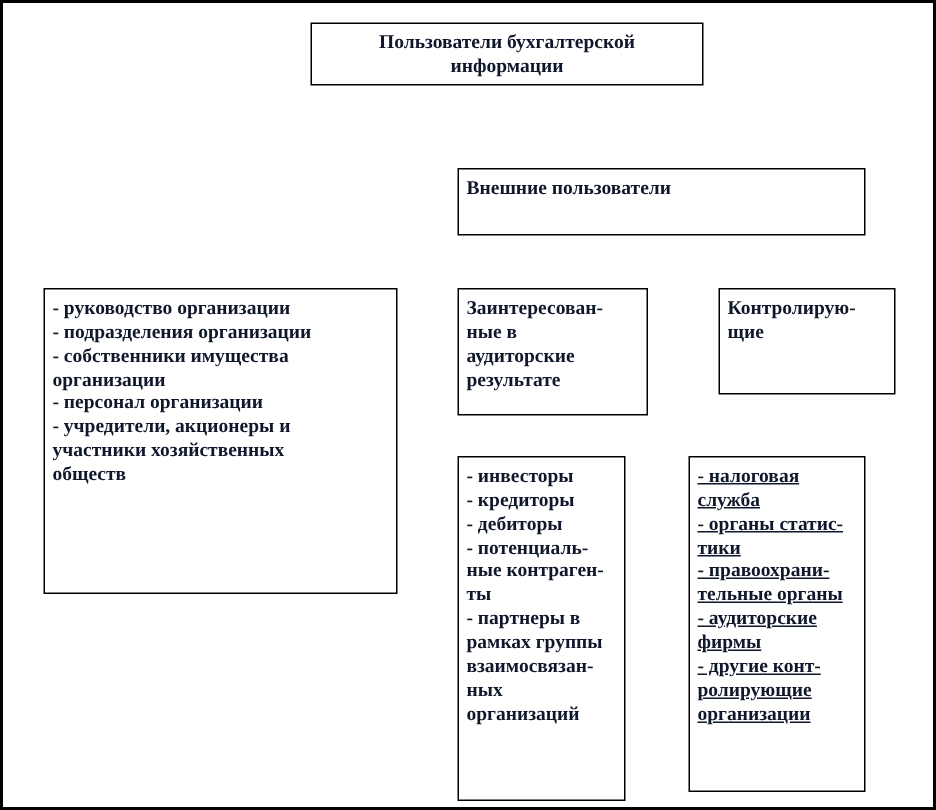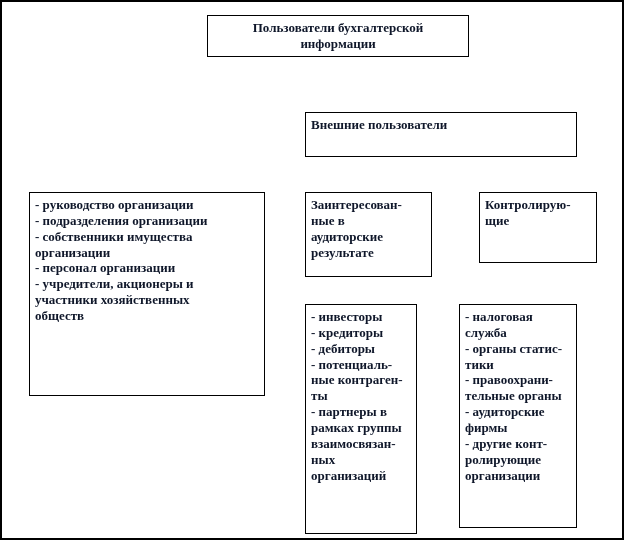--- a/index.html
+++ b/index.html
@@ -32,21 +32,21 @@
   }
   .center { text-align: center; }
 
   .root-box        { left: 205px; top: 13px;  width: 262px; height: 42px; }
   .internal-header { left: 27px;  top: 110px; width: 236px; height: 45px; }
   .external-header { left: 303px; top: 110px; width: 272px; height: 45px; }
   .internal-items  { left: 27px;  top: 190px; width: 236px; height: 204px; }
   .interested-header  { left: 303px; top: 190px; width: 127px; height: 85px; }
   .controlling-header { left: 457px; top: 190px; width: 118px; height: 71px; margin-left: 20px; }
   .interested-items   { left: 303px; top: 302px; width: 112px; height: 230px; }
-  .controlling-items  { left: 457px; top: 302px; width: 118px; height: 224px; }
+  .controlling-items  { left: 457px; top: 302px; width: 118px; height: 224px; text-decoration: underline; }
 </style>
 </head>
 <body>
 
 <div class="canvas">
 
   <div class="box root-box center">
     <span class="txt">Пользователи бухгалтерской
 информации</span>
   </div>

